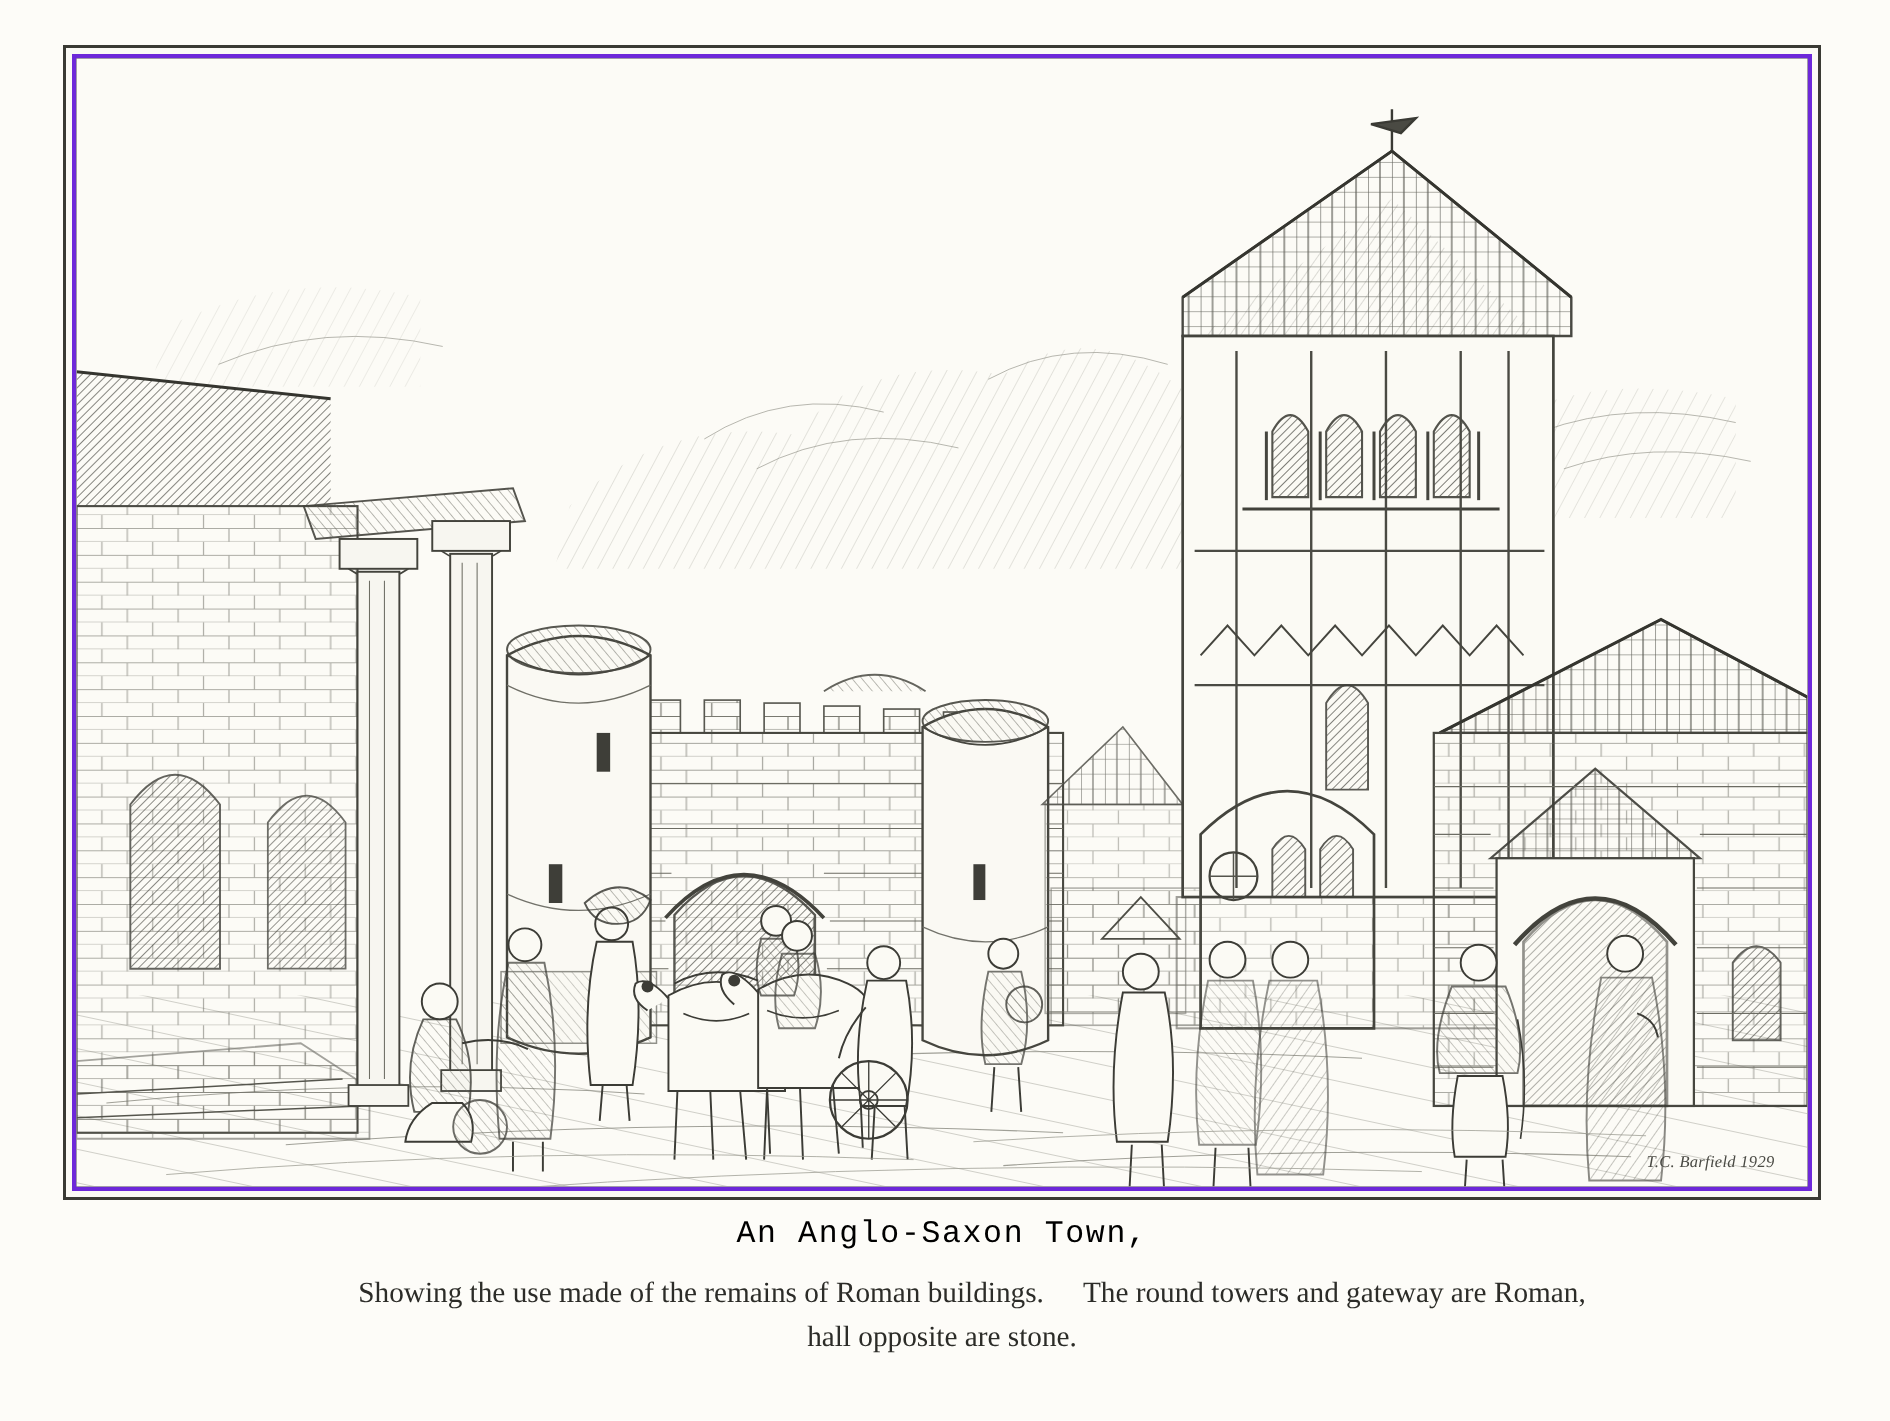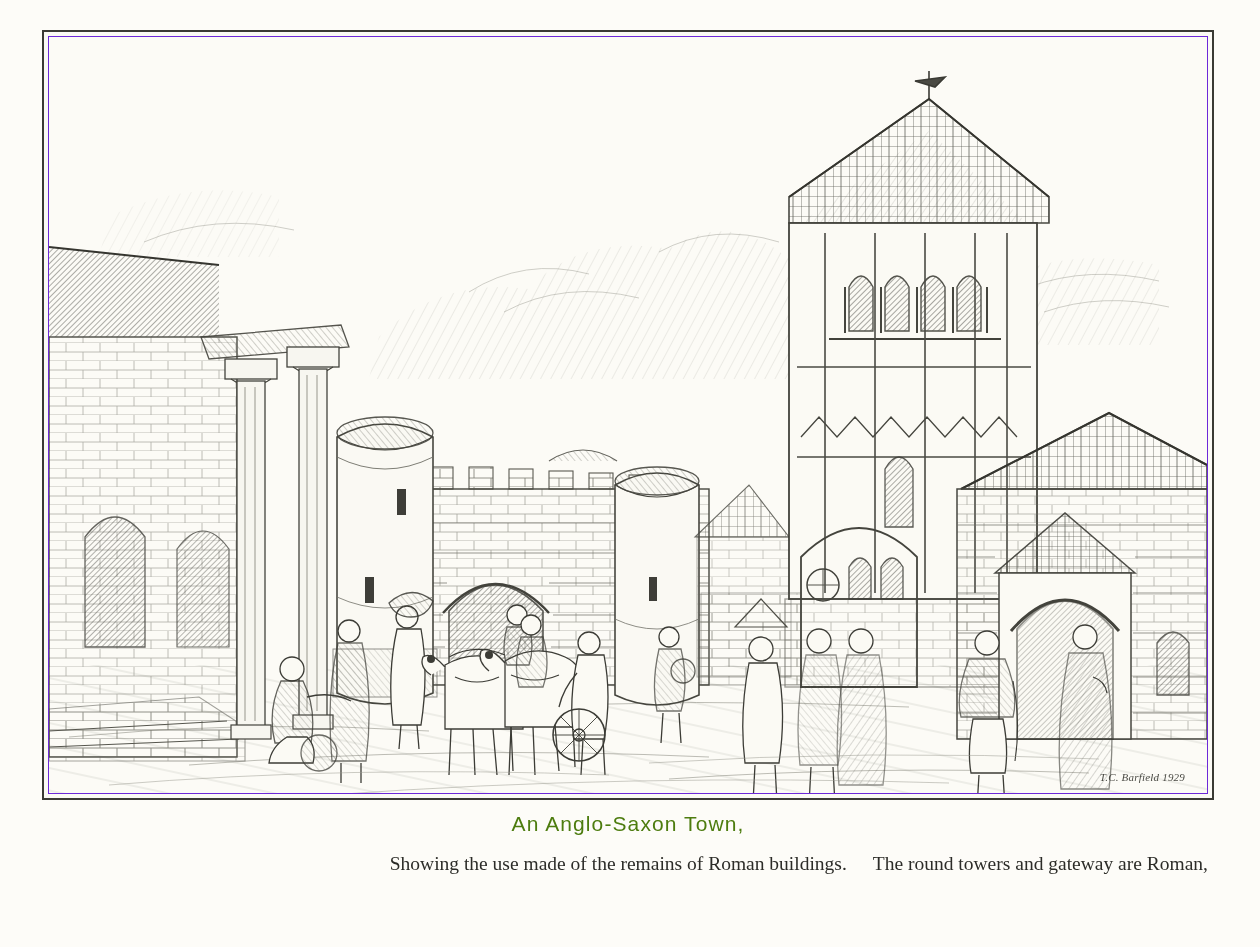--- a/index.html
+++ b/index.html
@@ -31,21 +31,21 @@
   }
   .plate-border-outer {
     position: absolute;
     inset: 0;
     border: 2px solid #3a3a34;
     background: #fbfaf5;
   }
   .plate-border-inner {
     position: absolute;
     left: 6px; top: 6px; right: 6px; bottom: 6px;
-    border: 1px solid #6d28d9;
+    border: 3px solid #6d28d9;
     overflow: hidden;
     background: #bef264;
   }
   .scene {
     position: absolute;
     inset: 0;
   }
   .scene svg { display: block; width: 100%; height: 100%; }
 
   .signature {
@@ -61,33 +61,33 @@
 
   
   .caption-block {
     position: absolute;
     left: 42px;
     top: 812px;
     width: 1172px;
     text-align: center;
   }
   .caption-title {
-    font-family: Liberation Sans, sans-serif;
+    font-family: Liberation Mono, monospace;
     font-size: 21px;
     letter-spacing: 1.1px;
-    color: #4d7c0f;
+    color: #000000;
     white-space: pre;
   }
   .caption-body {
     margin-top: 14px;
     font-family: "Liberation Serif", serif;
     font-size: 19.5px;
     line-height: 1.48;
     color: #2c2c28;
-    text-align: right;
+    text-align: center;
     padding: 0 6px;
   }
   .caption-body .l1 { display: block; text-indent: 40px; }
   .caption-body .l2 { display: block; text-indent: 38px; }
   .caption-body .l3 { display: block; }
   .gap { display: inline-block; width: 26px; }
 </style>
 </head>
 <body>
 
@@ -434,16 +434,17 @@
       <div class="signature">T.C. Barfield 1929</div>
     </div>
   </div>
 
   <div class="caption-block">
     <div class="caption-title">An Anglo-Saxon Town,</div>
     <div class="caption-body">
       <span class="l1">
         <span>Showing the use made of the remains of Roman buildings.</span><span class="gap"></span><span>The round towers and gateway are Roman,</span>
       </span>
+      <span class="l3">hall opposite are stone.</span>
     </div>
   </div>
 
 </div>
 
 </body></html>

